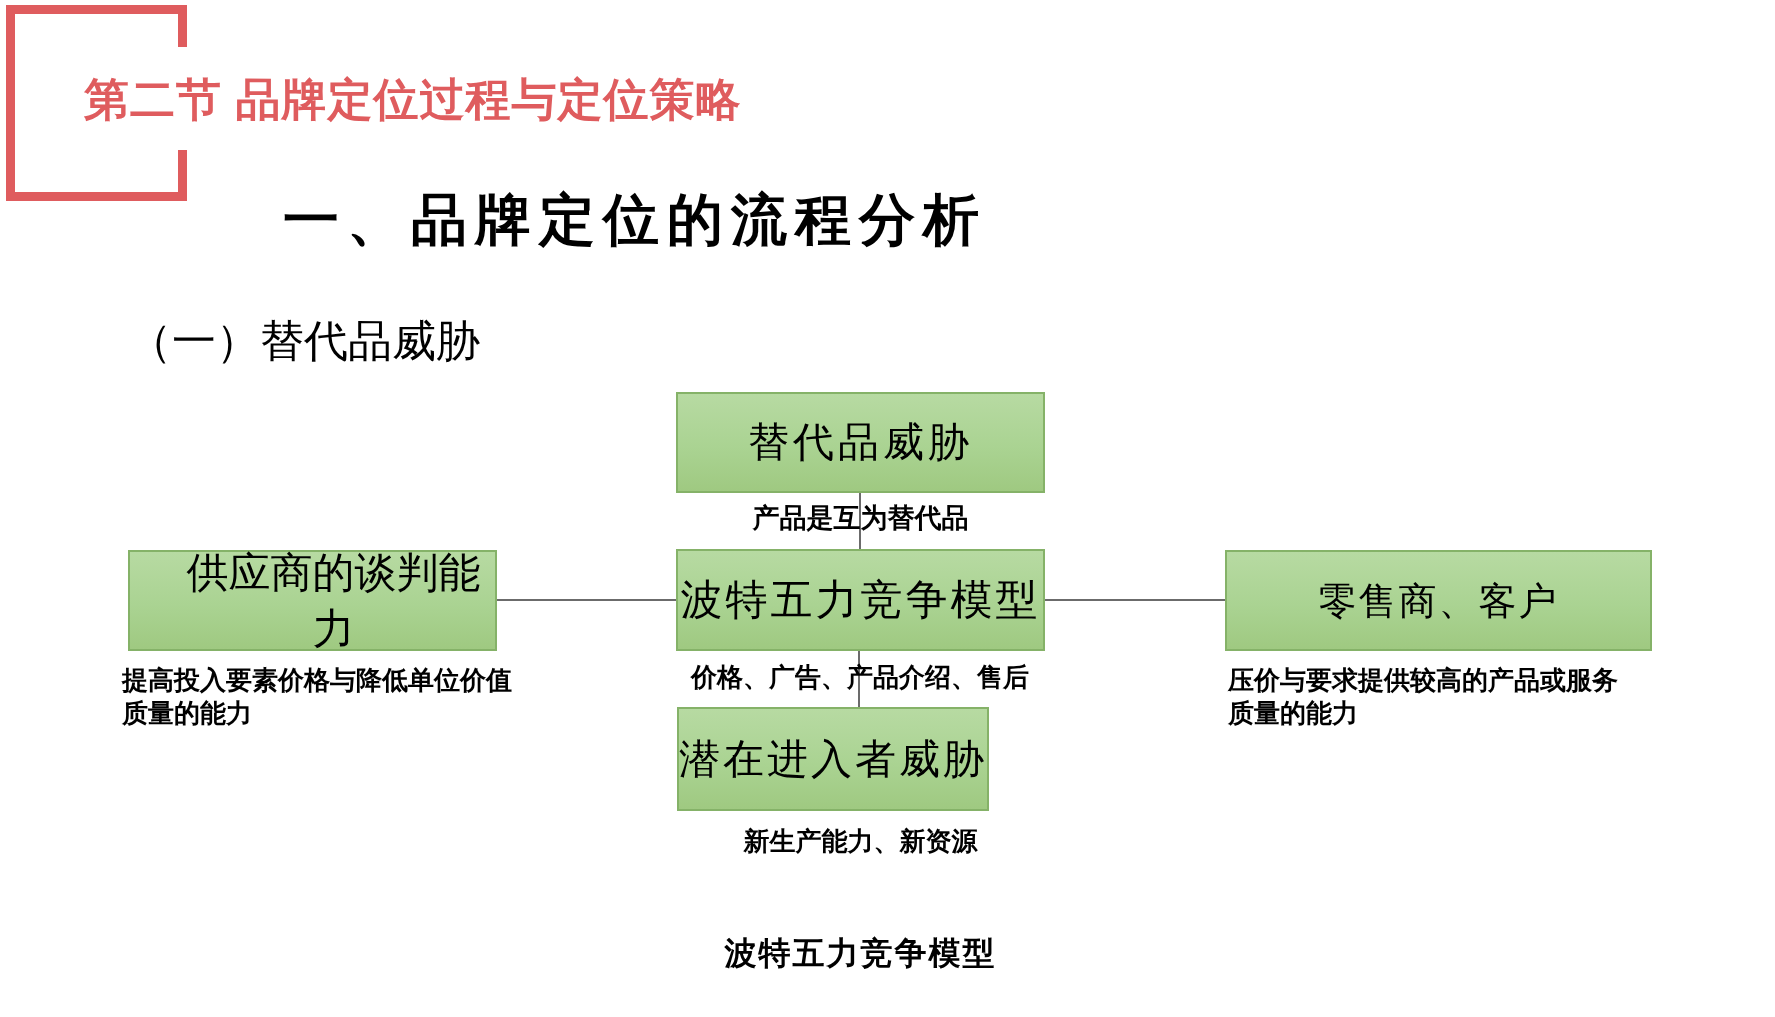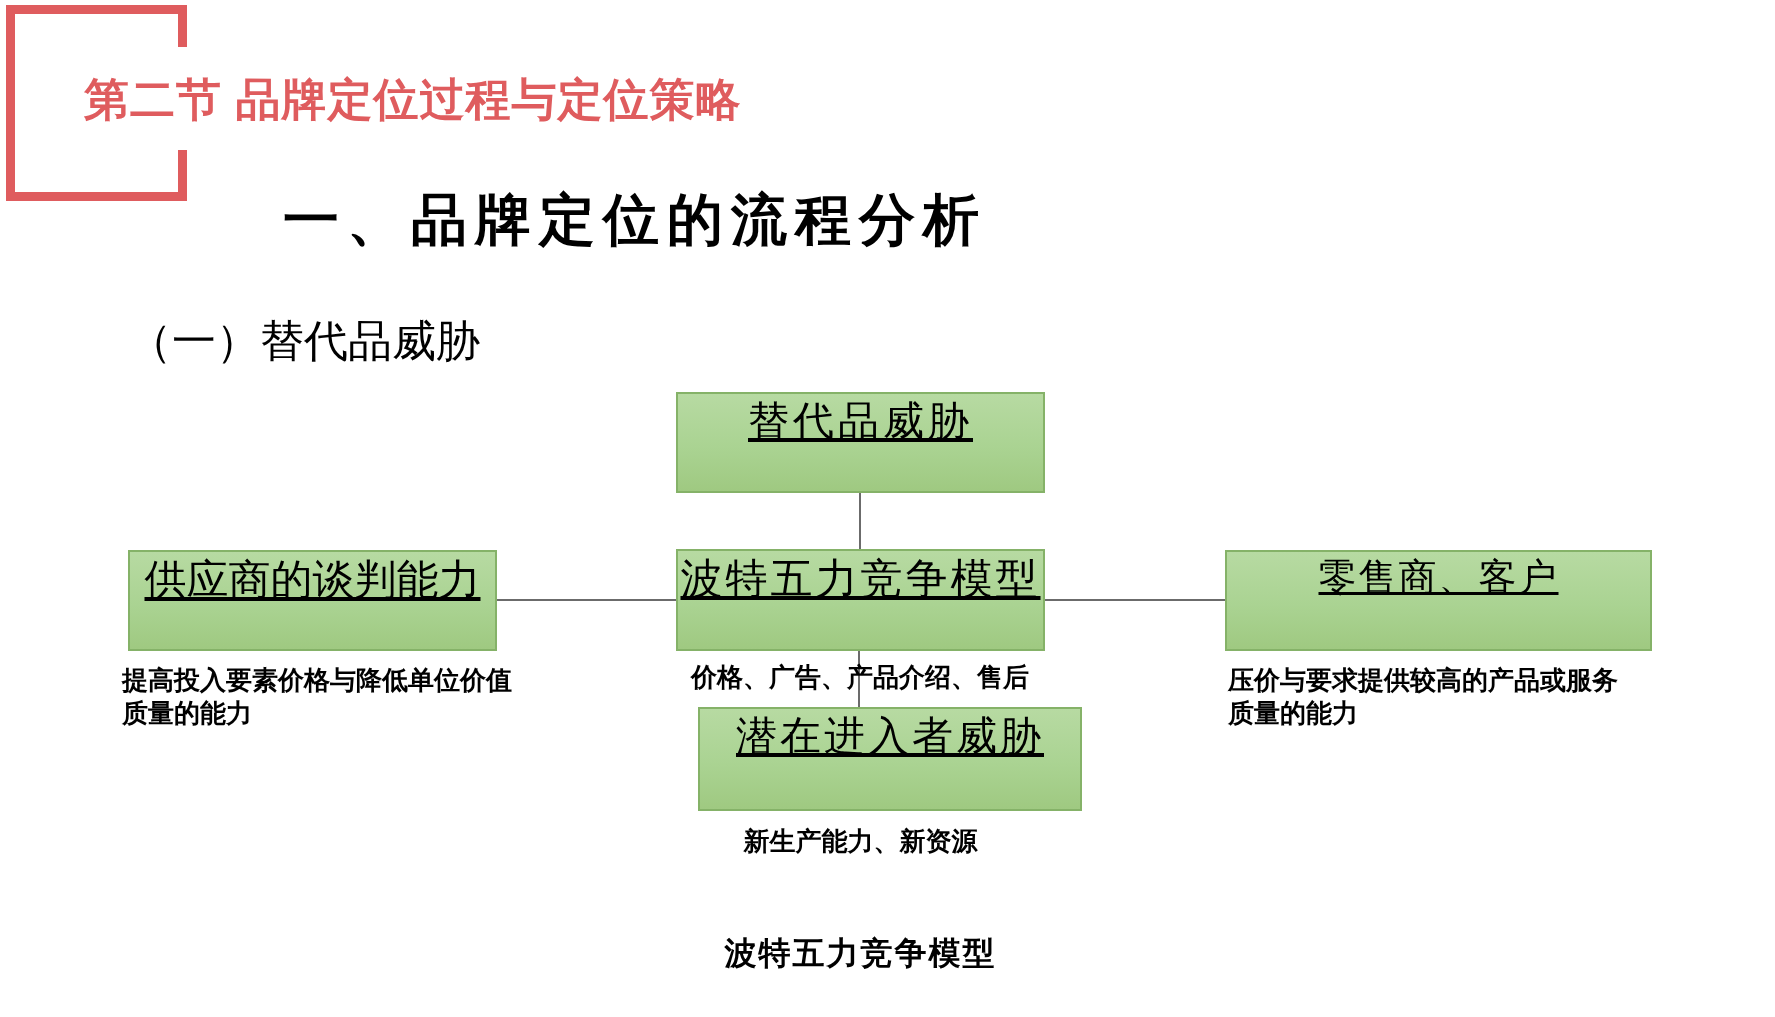--- a/index.html
+++ b/index.html
@@ -60,32 +60,32 @@
     white-space: nowrap;
   }
 
   
   .fbox {
     position: absolute;
     background: linear-gradient(180deg, #b7daa2 0%, #aad392 55%, #9fc981 100%);
     border: 2px solid #85b268;
     box-sizing: border-box;
     display: flex;
+    align-items: center;
     justify-content: center;
     text-align: center;
     font-family: "Liberation Serif", "DejaVu Serif", serif;
     color: #000000;
     z-index: 1;
-    text-decoration: underline;
   }
   .box-substitutes { left: 676px;  top: 392px; width: 369px; height: 101px; font-size: 41px; letter-spacing: 4px; }
-  .box-suppliers   { left: 128px;  top: 550px; width: 369px; height: 101px; font-size: 42px; letter-spacing: 0px; }
+  .box-suppliers   { left: 128px;  top: 550px; width: 369px; height: 101px; font-size: 42px; letter-spacing: 0px; padding-left: 42px; }
   .box-rivals      { left: 676px;  top: 549px; width: 369px; height: 102px; font-size: 42px; letter-spacing: 3px; }
   .box-buyers      { left: 1225px; top: 550px; width: 427px; height: 101px; font-size: 38px; letter-spacing: 2px; line-height: 50px; }
-  .box-entrants    { left: 677px;  top: 707px; width: 384px; height: 104px; font-size: 41px; letter-spacing: 3px; margin-left: 21px; }
+  .box-entrants    { left: 677px;  top: 707px; width: 312px; height: 104px; font-size: 41px; letter-spacing: 3px; }
 
   
   .connector {
     position: absolute;
     background: #6b6b6b;
     z-index: 0;
   }
   .conn-v-top    { left: 859px; top: 492px; width: 2px;   height: 58px; }
   .conn-v-bottom { left: 858px; top: 650px; width: 2px;   height: 58px; }
   .conn-h-left   { left: 497px; top: 599px; width: 180px; height: 2px; }
@@ -145,20 +145,21 @@
   <div class="fbox box-buyers">
     <span>
       <span>零售商、客户</span><br>
     </span>
   </div>
 
   <div class="fbox box-entrants">
     <span>潜在进入者威胁</span>
   </div>
 
+  <div class="note note-center note-substitutes">产品是互为替代品</div>
 
   <div class="note note-suppliers">
     <div>提高投入要素价格与降低单位价值</div>
     <div>质量的能力</div>
   </div>
 
   <div class="note note-center note-rivals">价格、广告、产品介绍、售后</div>
 
   <div class="note note-buyers">
     <div>压价与要求提供较高的产品或服务</div>

